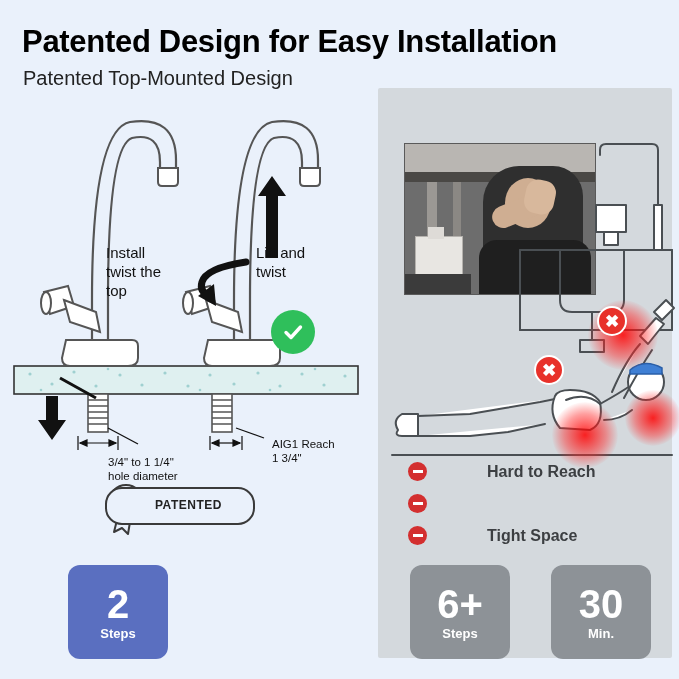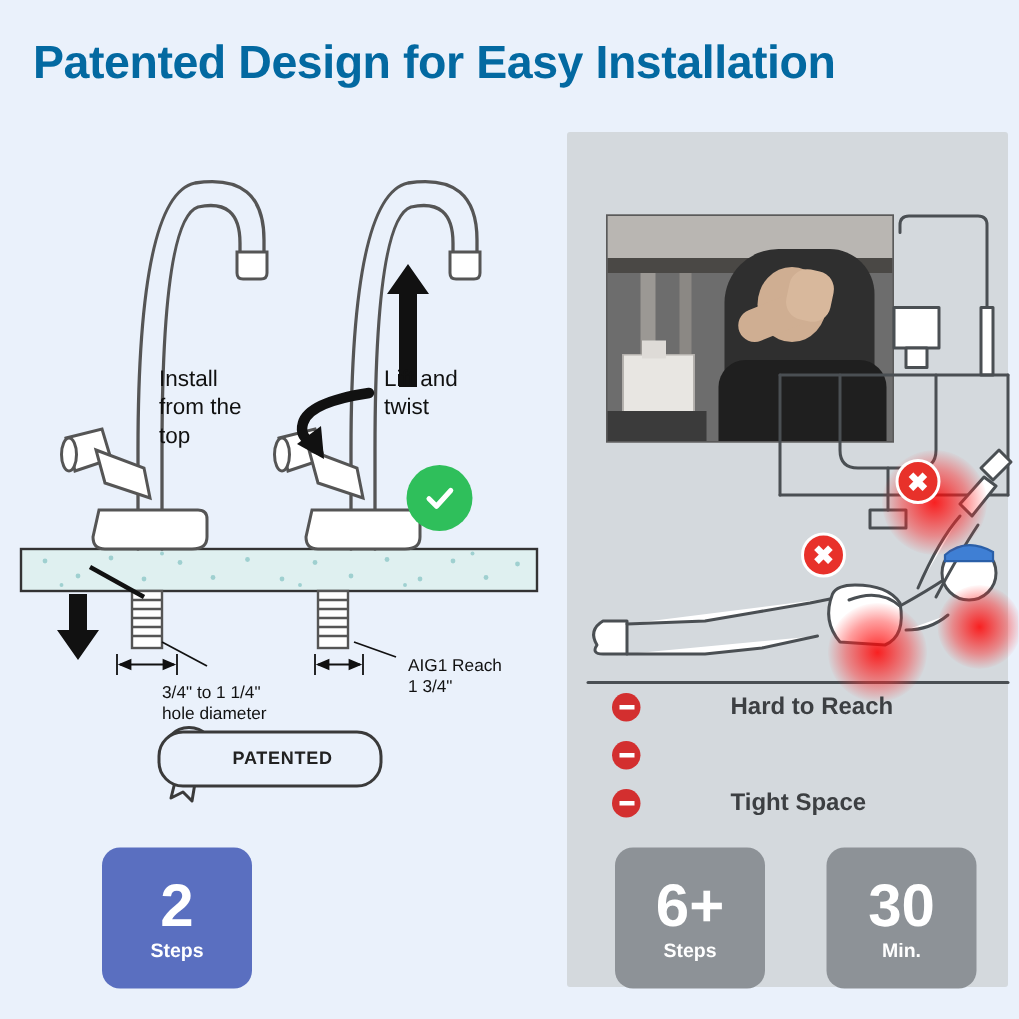--- a/index.html
+++ b/index.html
@@ -8,21 +8,21 @@
     background:#eaf1fb;
     font-family:"Liberation Sans", sans-serif;
     overflow:hidden;
     position:relative;
   }
   .page{position:absolute;inset:0;}
 
   
   .title{
     position:absolute;left:22px;top:24px;width:650px;
-    font-size:31px;font-weight:bold;color:#0369a1;letter-spacing:-0.3px;
+    font-size:31px;font-weight:bold;color:#000000;letter-spacing:-0.3px;
     white-space:nowrap;
   }
   .subtitle{
     position:absolute;left:23px;top:67px;
     font-size:20px;color:#222;font-weight:normal;
   }
 
   
   .right-panel{
     position:absolute;left:378px;top:88px;width:294px;height:570px;
@@ -106,20 +106,21 @@
   .bluebox2{left:216px;top:565px;}
   .graybox1{left:410px;top:565px;}
   .graybox2{left:551px;top:565px;}
 </style>
 </head>
 <body>
 
 <div class="page">
 
   <div class="title">Patented Design for Easy Installation</div>
+  <div class="subtitle">Patented Top-Mounted Design</div>
 
   <div class="right-panel"></div>
 
   <div class="photo">
     <div class="cab-top"></div>
     <div class="cab-shadow"></div>
     <div class="pipe"></div>
     <div class="pipe2"></div>
     <div class="jug"></div>
     <div class="person"></div>
@@ -289,21 +290,21 @@
     <g>
       <circle cx="126" cy="502" r="17" fill="#eaf1fb" stroke="#3a3a3a" stroke-width="2"></circle>
       <circle cx="126" cy="502" r="12.5" fill="#eaf1fb" stroke="#3a3a3a" stroke-width="1.2"></circle>
       <path d="M120,502 L124.5,507 L133,497" fill="none" stroke="#3a3a3a" stroke-width="2.2" stroke-linecap="round" stroke-linejoin="round"></path>
       <path d="M118,516 L114,532 L122,528 L128,534 L131,516" fill="#eaf1fb" stroke="#3a3a3a" stroke-width="2" stroke-linejoin="round"></path>
     </g>
   </svg>
 
   <div class="label" style="left:106px;top:243px;">
     <span>Install</span><br>
-    <span>from the</span><br>
+    <span>twist the</span><br>
     <span>top</span>
   </div>
 
   <div class="label" style="left:256px;top:243px;">
     <span>Lift and</span><br>
     <span>twist</span>
   </div>
 
   <div class="smalllabel" style="left:108px;top:455px;">
     <span>3/4" to 1 1/4"</span><br>

